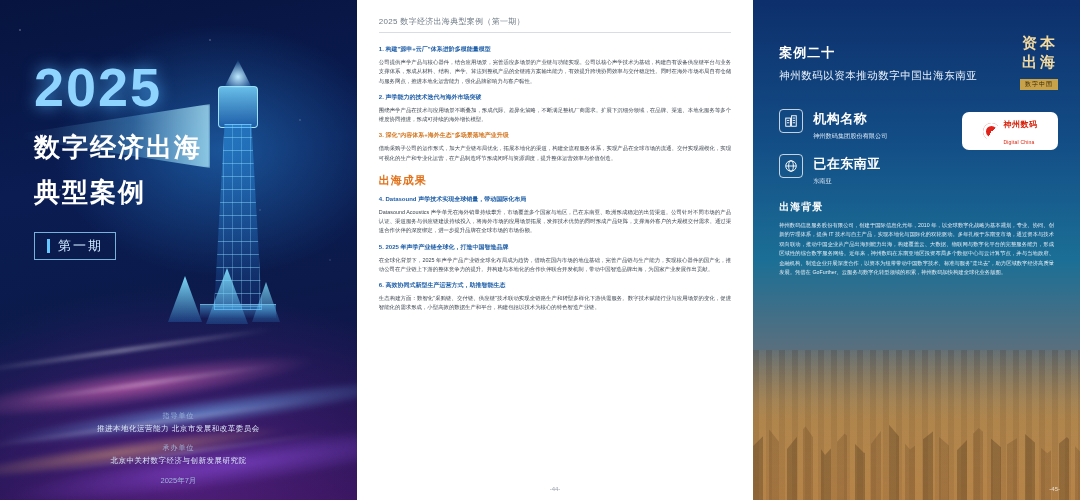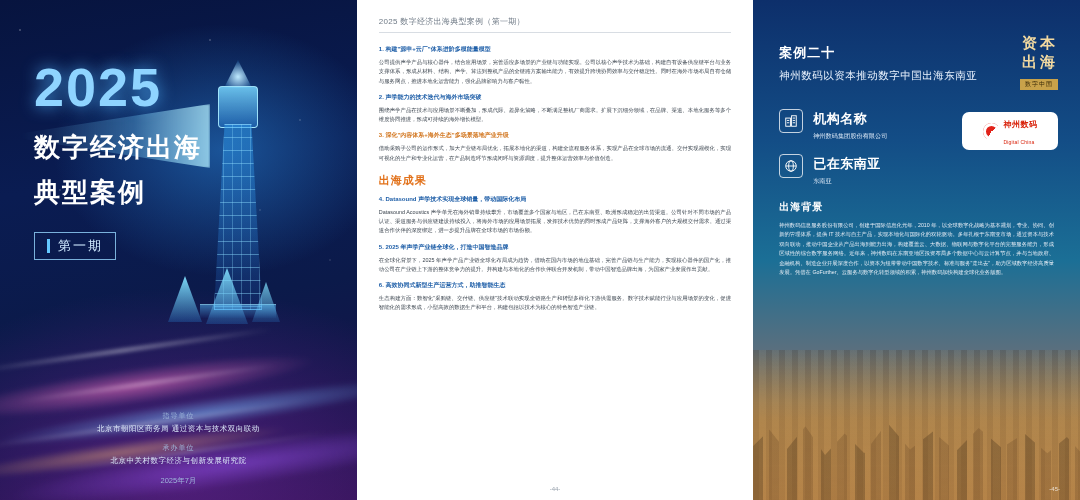--- a/index.html
+++ b/index.html
@@ -258,21 +258,21 @@
       <div class="cover-title-1">数字经济出海</div>
       <div class="cover-title-2">典型案例</div>
       <div class="cover-issue">
         <span class="bar"></span>
         <span>第一期</span>
       </div>
     </div>
 
     <div class="cover-footer">
       <div class="lbl">指导单位</div>
-      <div class="org">北京市朝阳区商务局    通过资本与技术双向联动</div>
+      <div class="org">推进本地化运营能力    北京市发展和改革委员会</div>
       <div class="lbl">承办单位</div>
       <div class="org">北京中关村数字经济与创新发展研究院</div>
       <div class="date">2025年7月</div>
     </div>
   </section>
 
   <section class="midpage">
     <div class="mid-header">2025 数字经济出海典型案例（第一期）</div>
 
 

